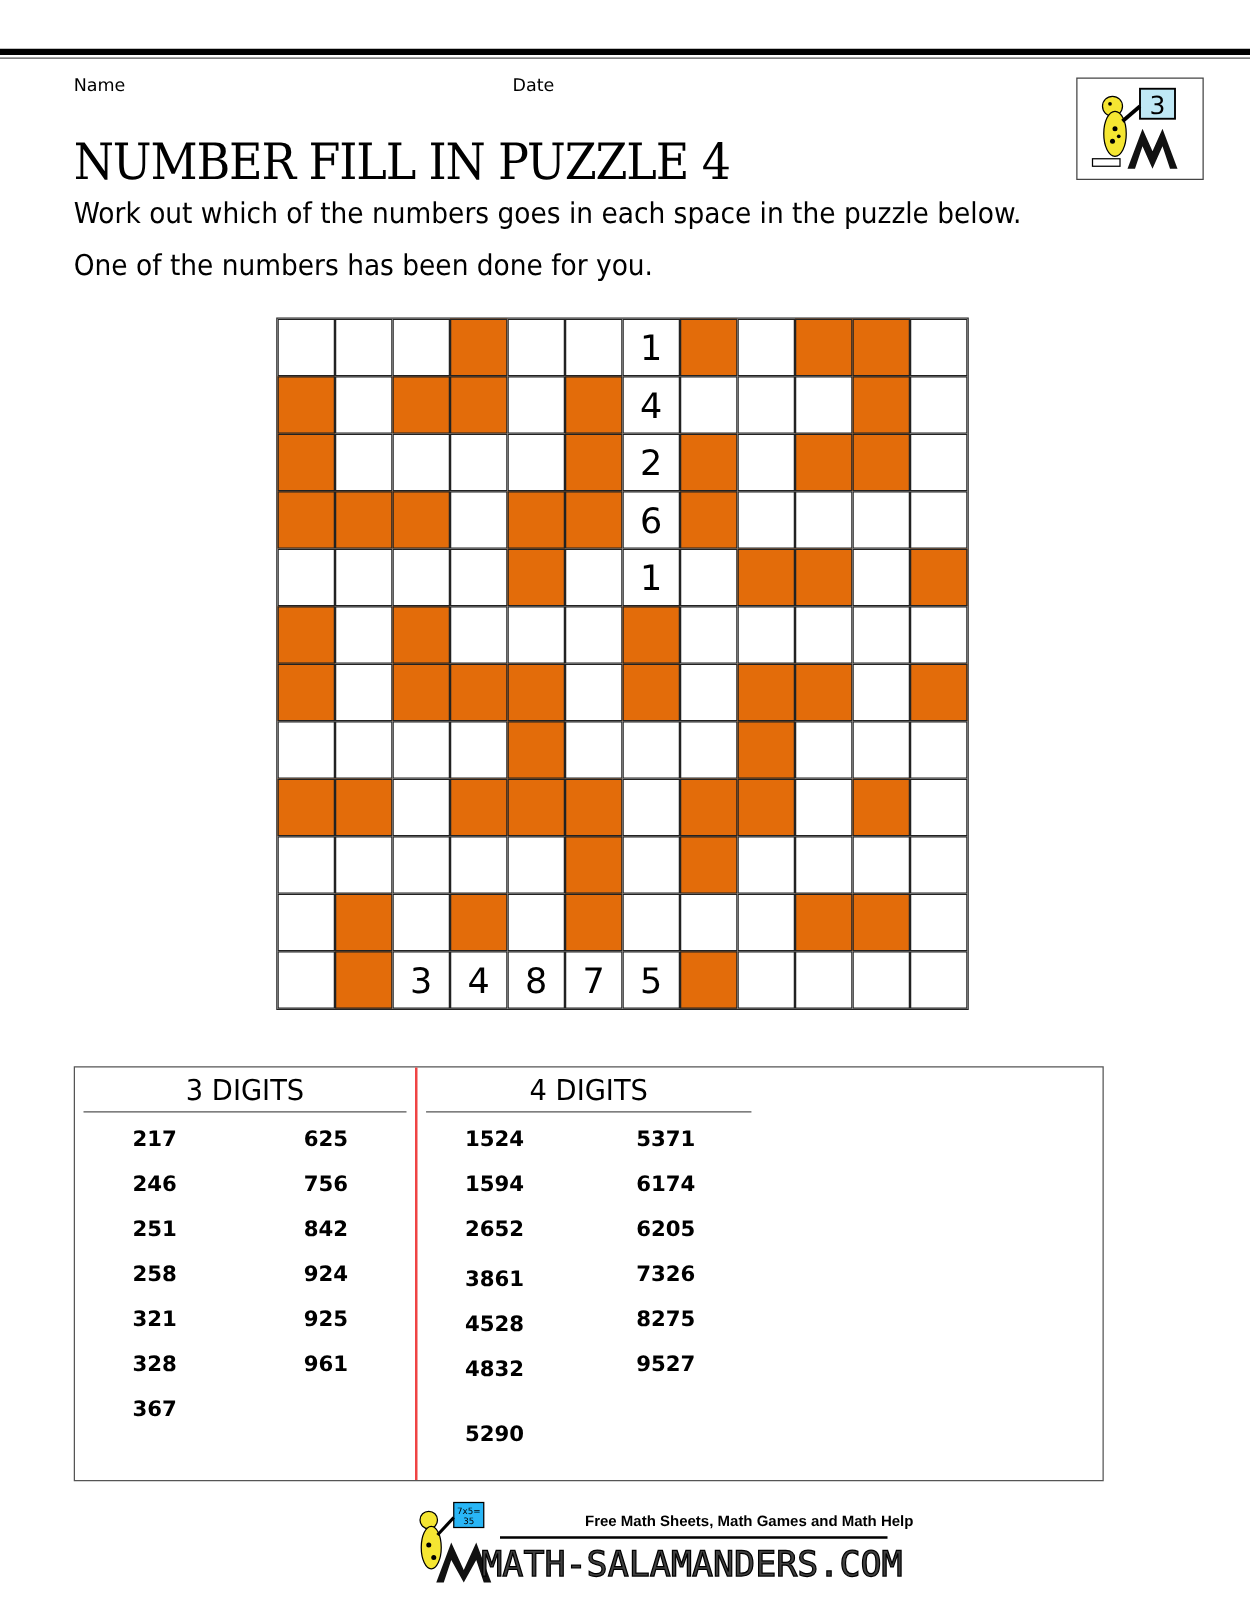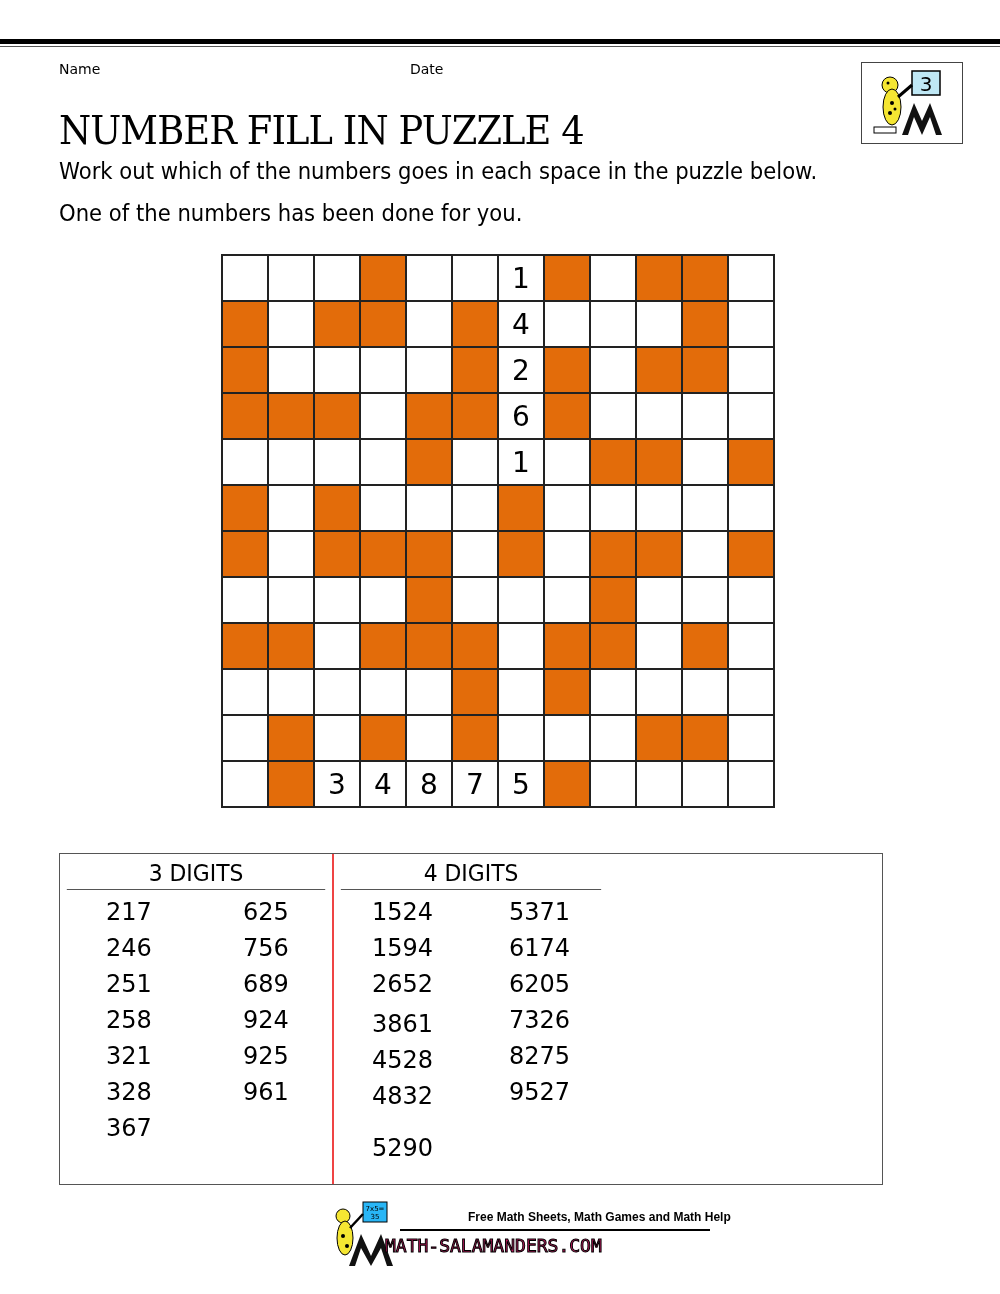--- a/index.html
+++ b/index.html
@@ -10,26 +10,26 @@
   .title { position: absolute; left: 59px; top: 104px; font-family: "DejaVu Serif", serif; font-size: 40px; letter-spacing: -1px; line-height: 52px; white-space: nowrap; transform: scaleX(0.92); transform-origin: left top; }
   .instr { position: absolute; left: 59px; font-size: 23px; font-family: "DejaVu Sans", sans-serif; white-space: nowrap; transform: scaleX(0.92); transform-origin: left top; }
   .logo { position: absolute; left: 861px; top: 62px; width: 100px; height: 80px; border: 1px solid #444; background: #fff; }
   .grid { position: absolute; left: 221px; top: 254px; display: grid; grid-template-columns: repeat(12, 46px); grid-template-rows: repeat(12, 46px); border: 1px solid #222; }
   .cell { box-sizing: border-box; border: 1px solid #222; display: flex; align-items: center; justify-content: center; font-size: 28px; font-family: "DejaVu Sans", sans-serif; background: #fff; }
   .cell.shaded { background: #e36c0a; }
   .tbl { position: absolute; left: 59px; top: 853px; width: 822px; height: 330px; border: 1px solid #555; display: grid; grid-template-columns: 274px 274px 274px; }
   .col { border-right: 2px solid #ef4444; position: relative; }
   .col:last-child { border-right: none; }
   .col-head { height: 35px; border-bottom: 1px solid #555; text-align: center; font-size: 23px; line-height: 38px; font-family: "DejaVu Sans", sans-serif; transform: scaleX(0.95); }
-  .nums { position: absolute; top: 40px; font-size: 24px; font-family: "DejaVu Sans", sans-serif; line-height: 36px; }
+  .nums { position: absolute; top: 40px; font-size: 17px; font-family: "DejaVu Sans", sans-serif; line-height: 36px; font-weight: bold; }
   .crossed { text-decoration: line-through; }
   .footer { position: absolute; left: 325px; top: 1200px; width: 390px; height: 70px; }
   .footer-tag { position: absolute; left: 95px; top: 10px; font-size: 12px; font-weight: bold; white-space: nowrap; padding-left: 48px; }
   .footer-rule { position: absolute; left: 75px; top: 29px; width: 310px; height: 2px; background: #000; }
-  .footer-site { position: absolute; left: 60px; top: 35px; font-size: 18px; font-family: "DejaVu Sans Mono", monospace; letter-spacing: 0px; white-space: nowrap; -webkit-text-stroke: 1px #000; color: #be185d; }
+  .footer-site { position: absolute; left: 60px; top: 35px; font-size: 28px; font-family: "DejaVu Sans Mono", monospace; letter-spacing: 0px; white-space: nowrap; -webkit-text-stroke: 1px #000; color: #404040; }
 </style>
 </head>
 <body>
 
 <div class="top-rule"></div>
 <div class="top-rule2"></div>
 
 <div class="lbl" style="left:59px">Name</div>
 <div class="lbl" style="left:410px">Date</div>
 
@@ -208,21 +208,21 @@
         <div>246</div>
         <div>251</div>
         <div>258</div>
         <div>321</div>
         <div>328</div>
         <div>367</div>
       </div>
     <div class="nums" style="left:183px">
         <div>625</div>
         <div>756</div>
-        <div>689</div>
+        <div>842</div>
         <div>924</div>
         <div>925</div>
         <div>961</div>
       </div>
   </div>
   <div class="col">
     <div class="col-head">4 DIGITS</div>
     <div class="nums" style="left:38px">
         <div>1524</div>
         <div>1594</div>

